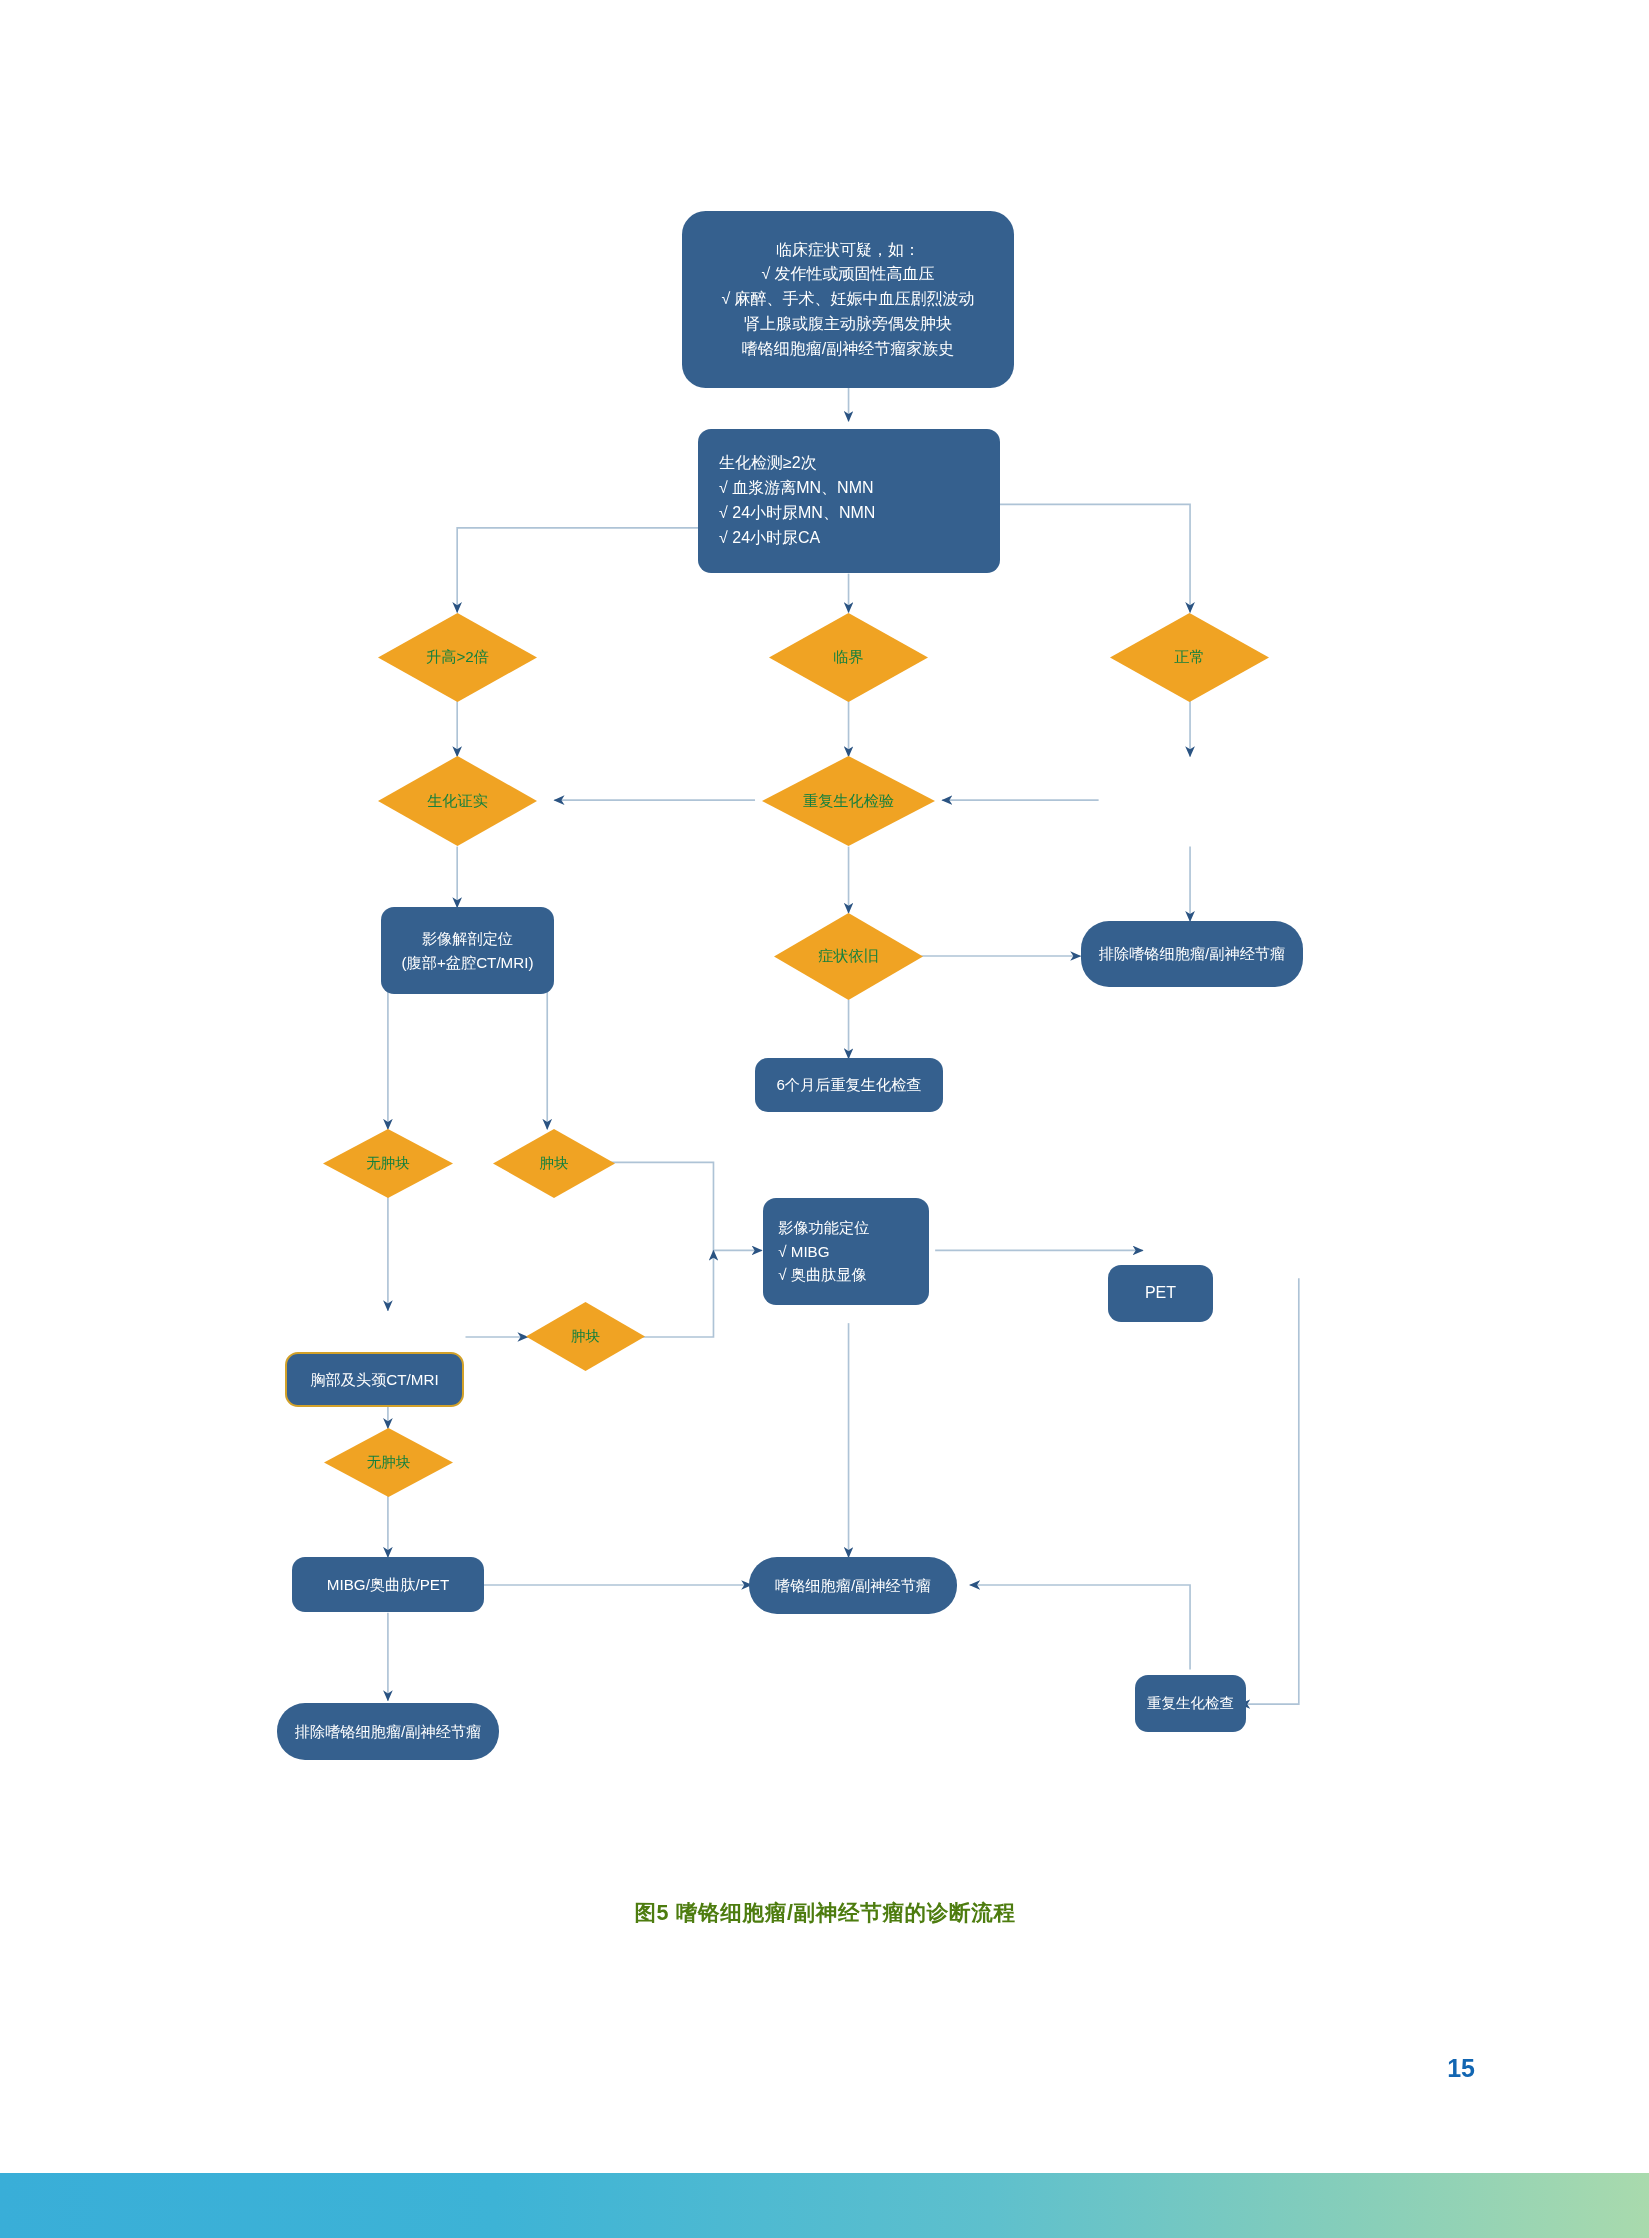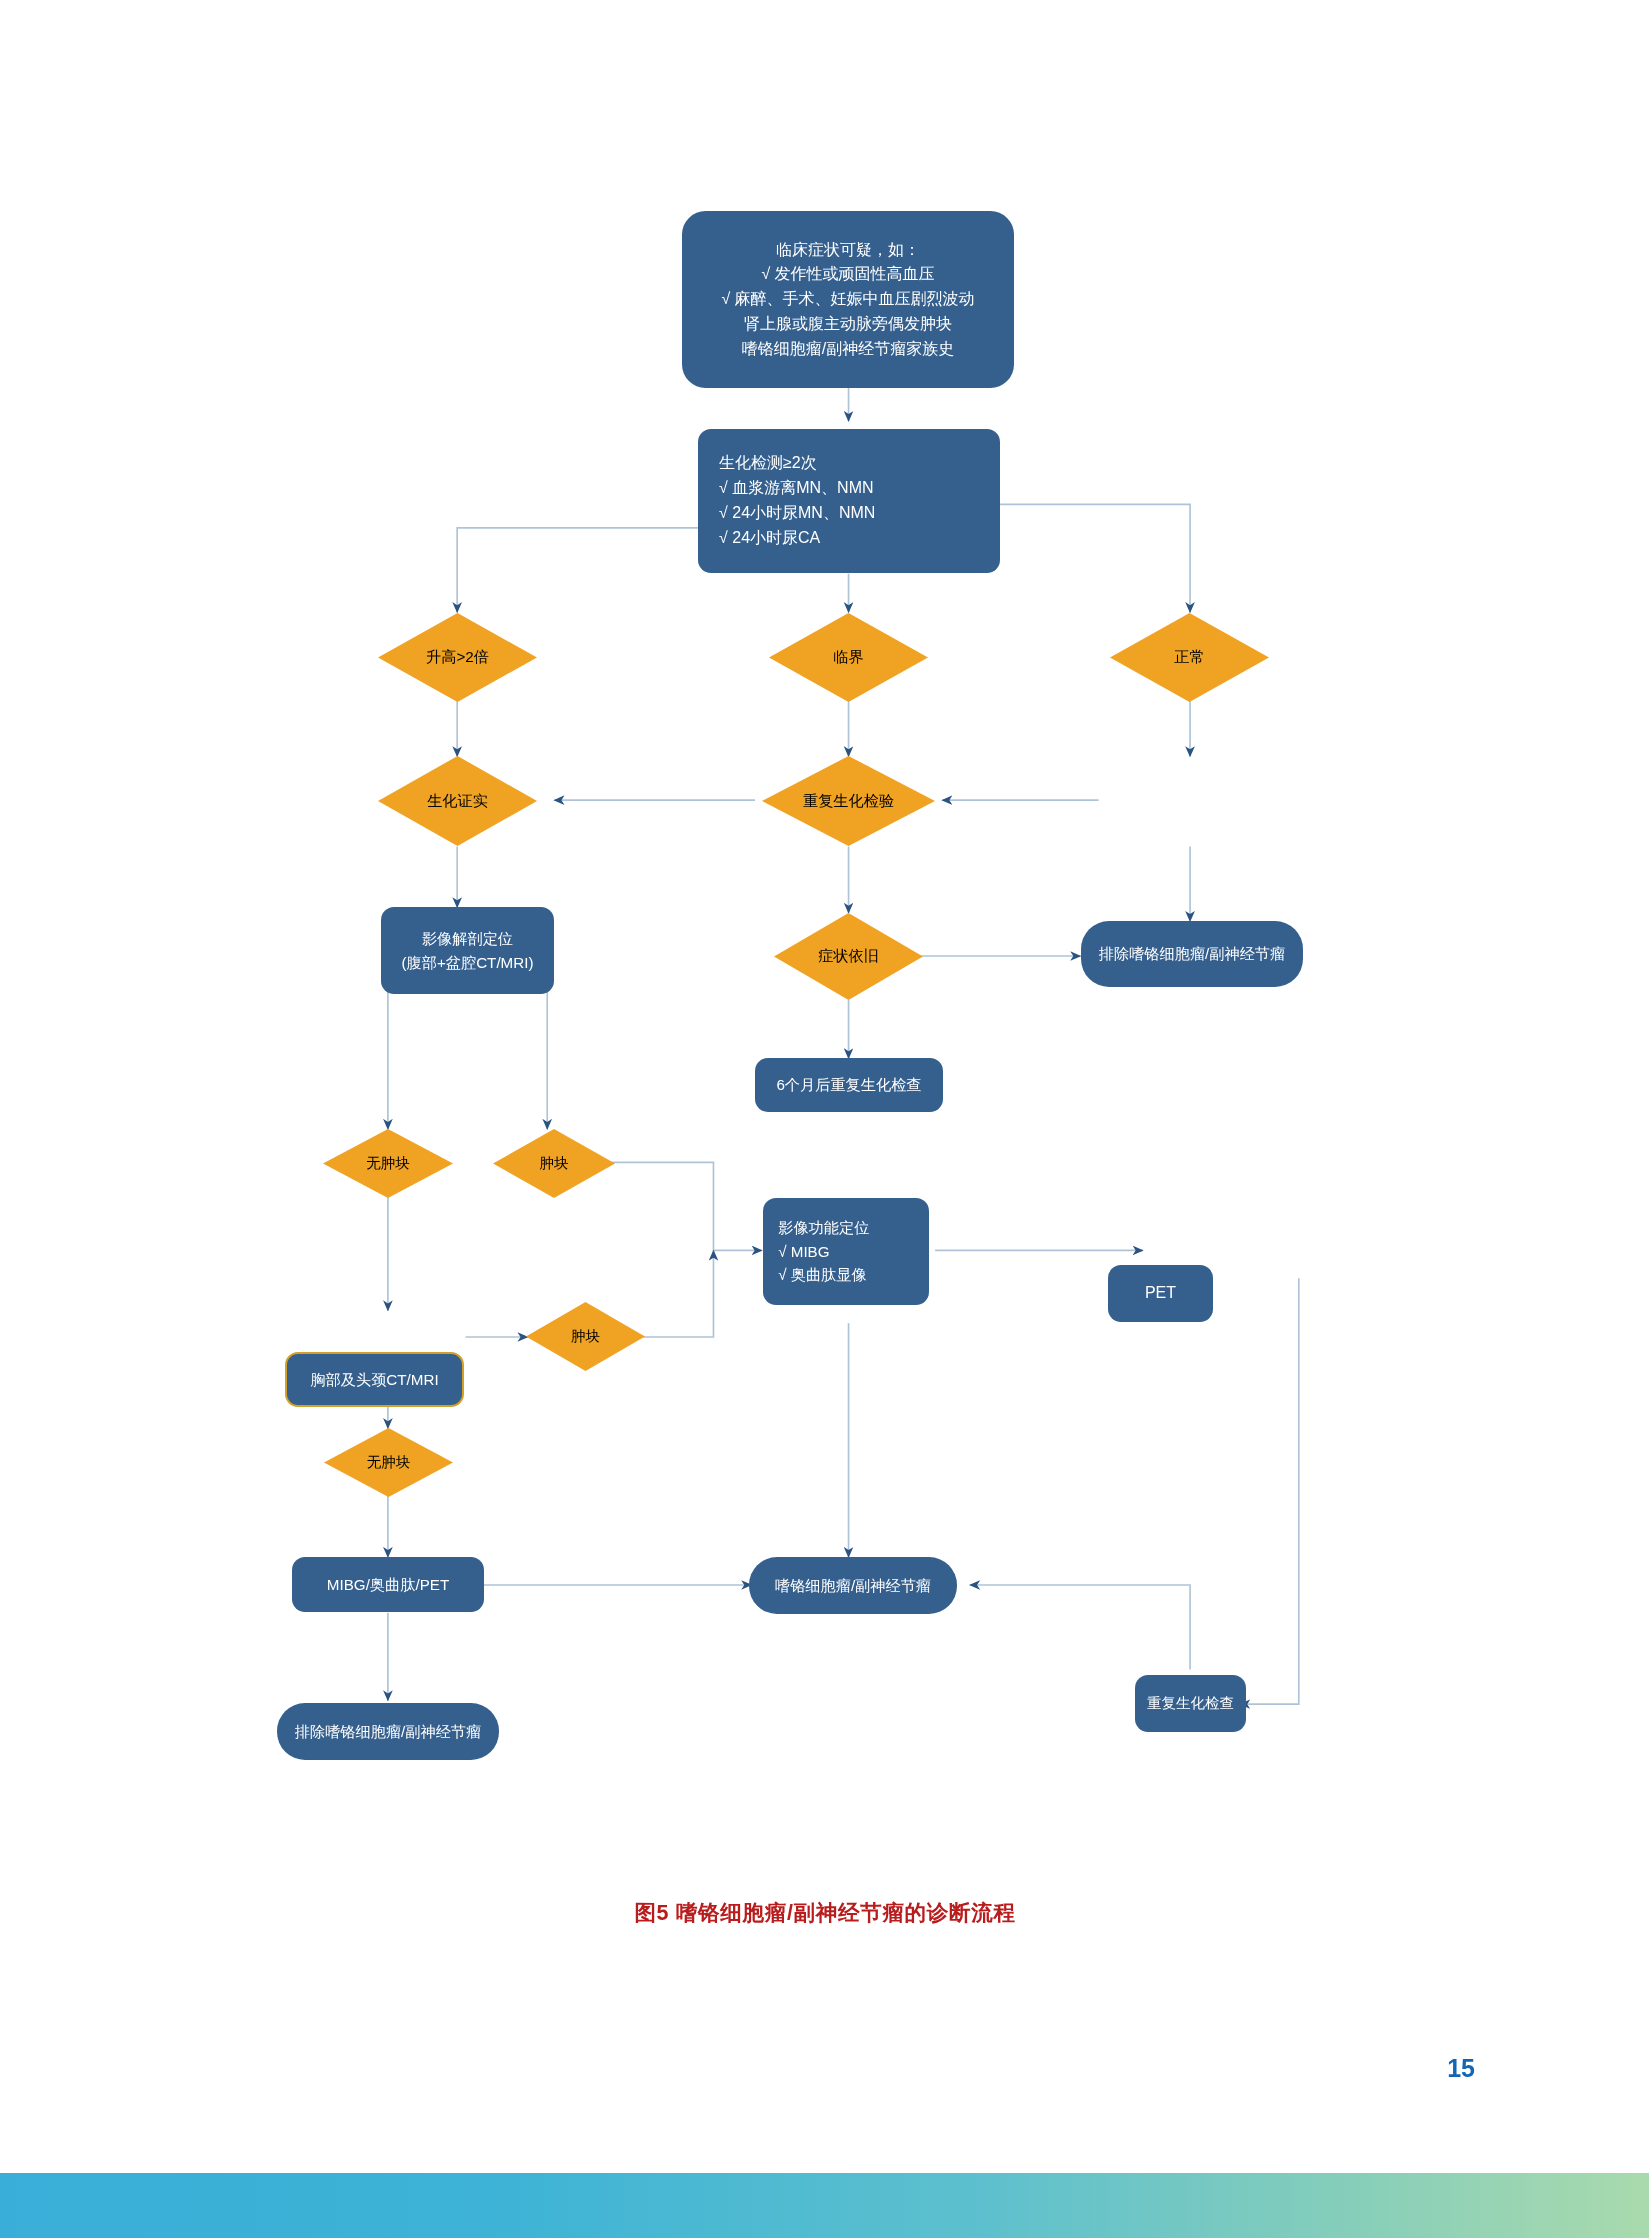--- a/index.html
+++ b/index.html
@@ -18,24 +18,24 @@
   .rect.goldborder{border:2.1px solid #d2a12a;}
   .round{background:#35608e;border-radius:23.6px;}
   .roundsm{background:#35608e;border-radius:28px;}
   .tl{justify-content:flex-start;text-align:left;}
   .node .txt{white-space:pre-line;display:block;}
 
   .diamond{position:absolute;}
   .diamond .shape{position:absolute;left:0;top:0;width:100%;height:100%;
       background:#f0a323;clip-path:polygon(50% 0,100% 50%,50% 100%,0 50%);}
   .diamond .lab{position:absolute;left:0;top:0;width:100%;height:100%;
-      display:flex;align-items:center;justify-content:center;color:#000000;text-align:left;
+      display:flex;align-items:center;justify-content:center;color:#15803d;text-align:left;
       white-space:nowrap;}
 
-  .caption{position:absolute;color:#b91c1c;font-weight:bold;letter-spacing:0.7px;}
+  .caption{position:absolute;color:#4d7c0f;font-weight:bold;letter-spacing:0.7px;}
   .pageno{position:absolute;color:#1266b2;font-weight:bold;}
   .footbar{position:absolute;left:0;bottom:0;width:1650px;height:66px;
       background:linear-gradient(90deg,#39aed8 0%,#3db3d6 30%,#5ec0cd 60%,#86ceba 82%,#a9daad 100%);}
 </style>
 </head>
 <body>
 
 <div id="canvas">
 
   <svg id="wires" viewBox="0 0 2382 3232" xmlns="http://www.w3.org/2000/svg">

